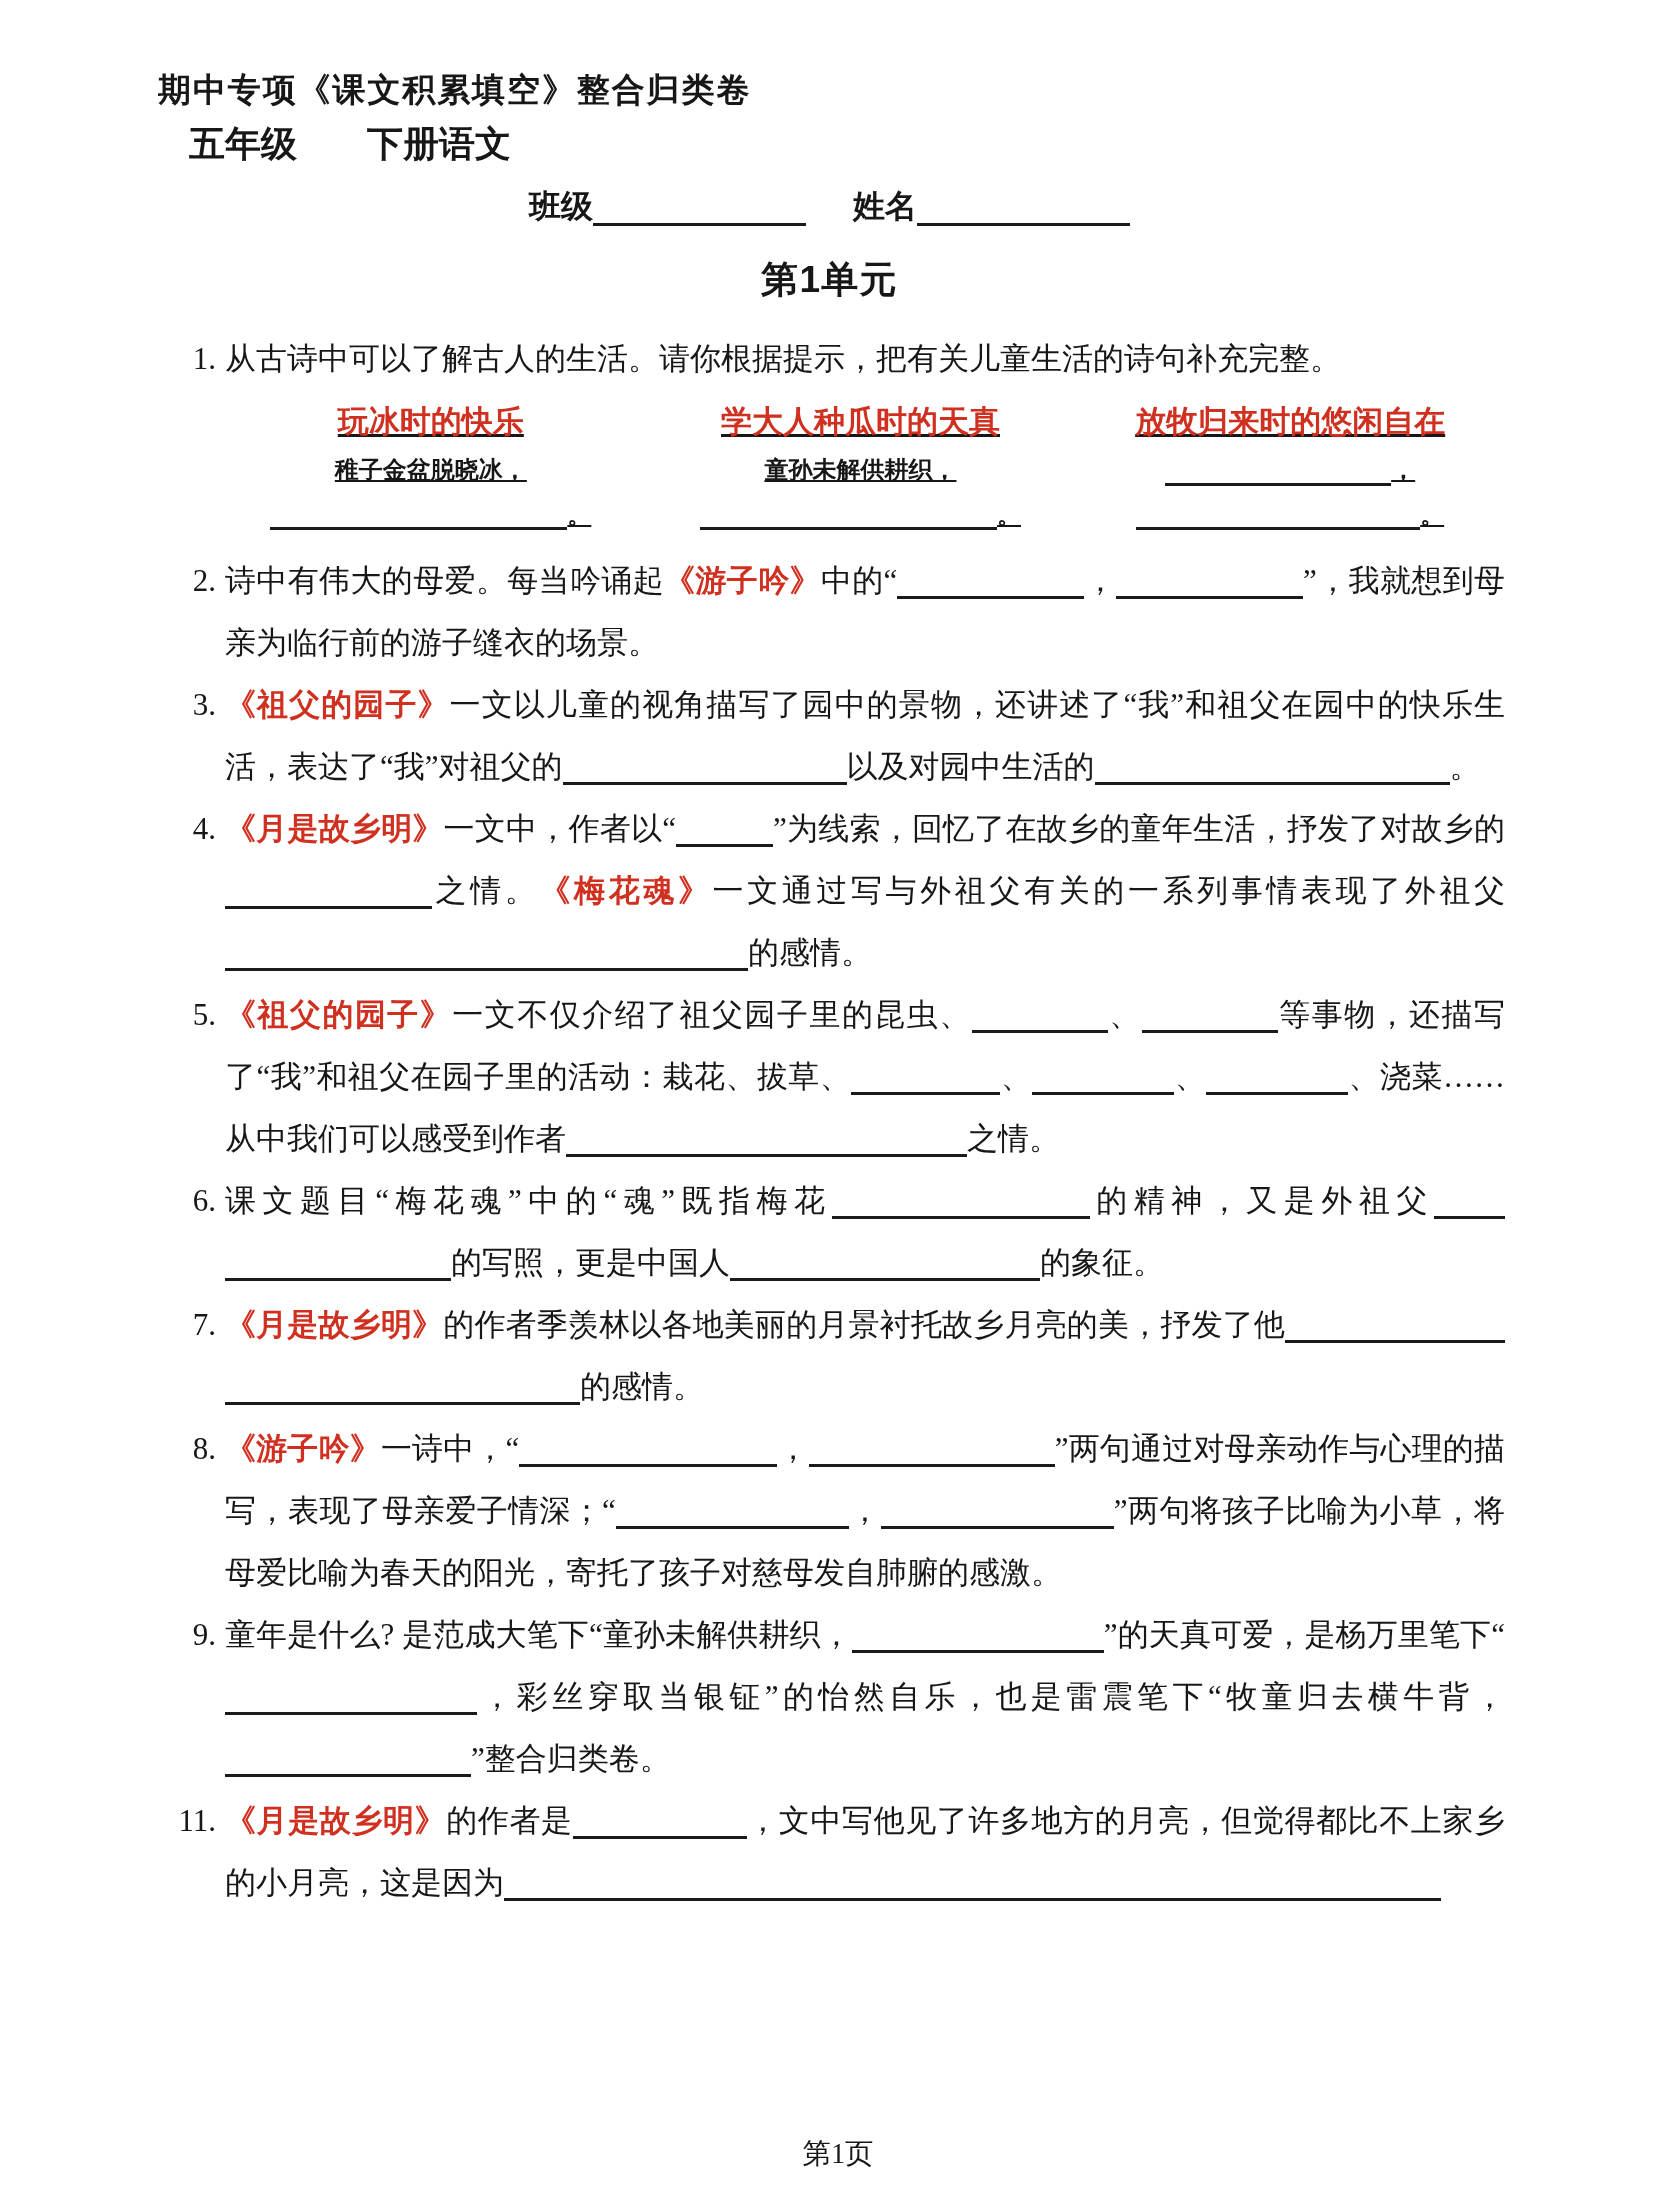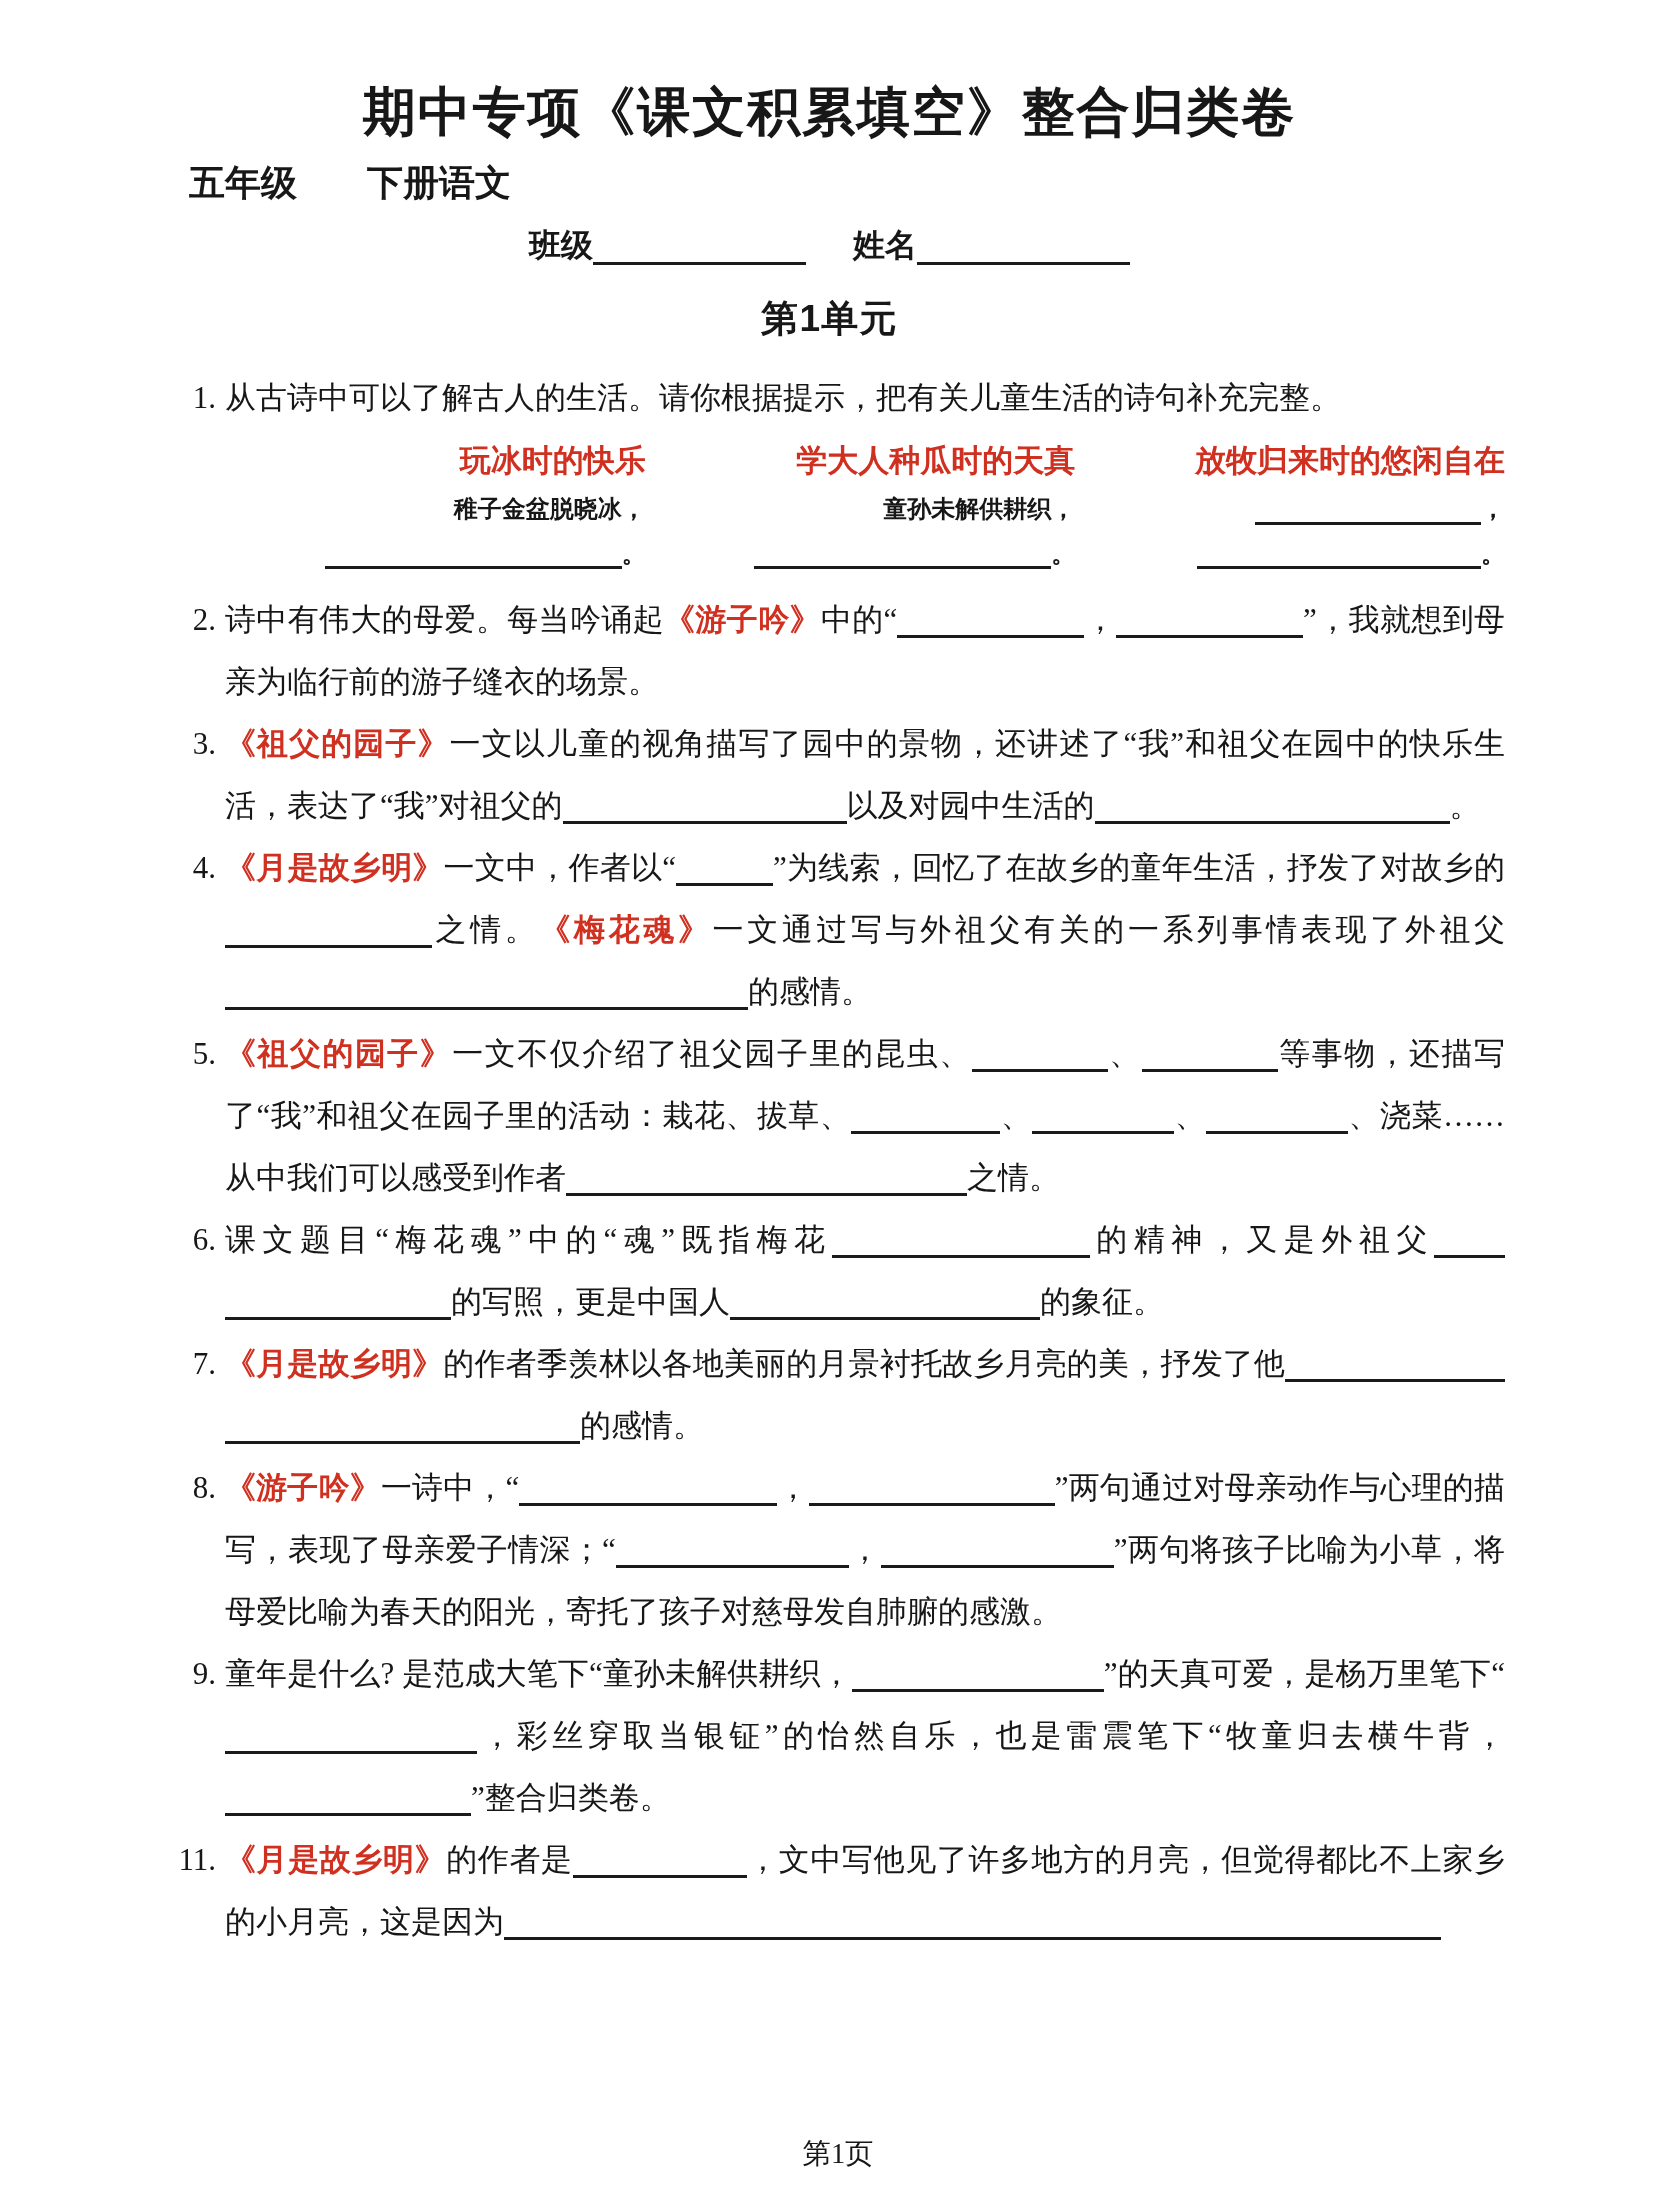--- a/index.html
+++ b/index.html
@@ -4,22 +4,22 @@
 <style>
   :root{ --red:#d03020; --ink:#171717; --rule:#1b1b1b; }
   html,body{margin:0;padding:0;background:#ffffff;}
   .page{
     width:1676px;height:2205px;background:#ffffff;position:relative;
     box-sizing:border-box;padding:65px 171px 0 154px;
     font-family:"Liberation Serif",serif;color:var(--ink);
     overflow:hidden;
   }
   .title{
-    margin:13px;text-align:center;font-family:"Liberation Sans",sans-serif;
-    font-weight:bold;font-size:53px;letter-spacing:1.9px;line-height:1.3;
+    margin:4px;text-align:left;font-family:"Liberation Sans",sans-serif;
+    font-weight:bold;font-size:33px;letter-spacing:1.9px;line-height:1.3;
   }
   .subtitle{
     margin-top:9px;text-align:left;font-family:"Liberation Sans",sans-serif;
     font-weight:bold;font-size:36px;line-height:1.3;
   }
   .subtitle span{margin:0 35px;}
   .idline{
     margin-top:18px;text-align:center;font-family:"Liberation Sans",sans-serif;
     font-weight:bold;font-size:32px;line-height:1.3;
   }
@@ -31,21 +31,21 @@
   .qnum{flex:0 0 62px;text-align:right;padding-right:9px;font-size:31px;line-height:2.0;}
   .qbody{flex:1;font-size:31px;line-height:2.0;text-align:justify;}
   .red{color:var(--red);font-weight:bold;}
   .blank{
     display:inline-block;height:26px;border-bottom:3.2px solid var(--rule);
     vertical-align:-7.8px;
   }
   .idline .blank{width:213px;border-bottom-width:3.9px;height:31px;vertical-align:-9px;}
   .idline .blank.gap{margin-right:47px;}
   .q1cols{display:flex;margin:5.2px 0 13px 62px;}
-  .q1col{flex:1;text-align:right;}
+  .q1col{flex:1;text-align:center;text-decoration:underline;}
   .q1head{
     font-family:"Liberation Sans",sans-serif;font-weight:bold;font-size:31px;
     color:var(--red);line-height:1.7;
   }
   .q1line{font-size:24px;font-weight:600;line-height:1.85;}
   footer{
     position:absolute;left:0;right:0;bottom:32px;text-align:center;font-size:28.4px;
   }
 </style>
 </head>

